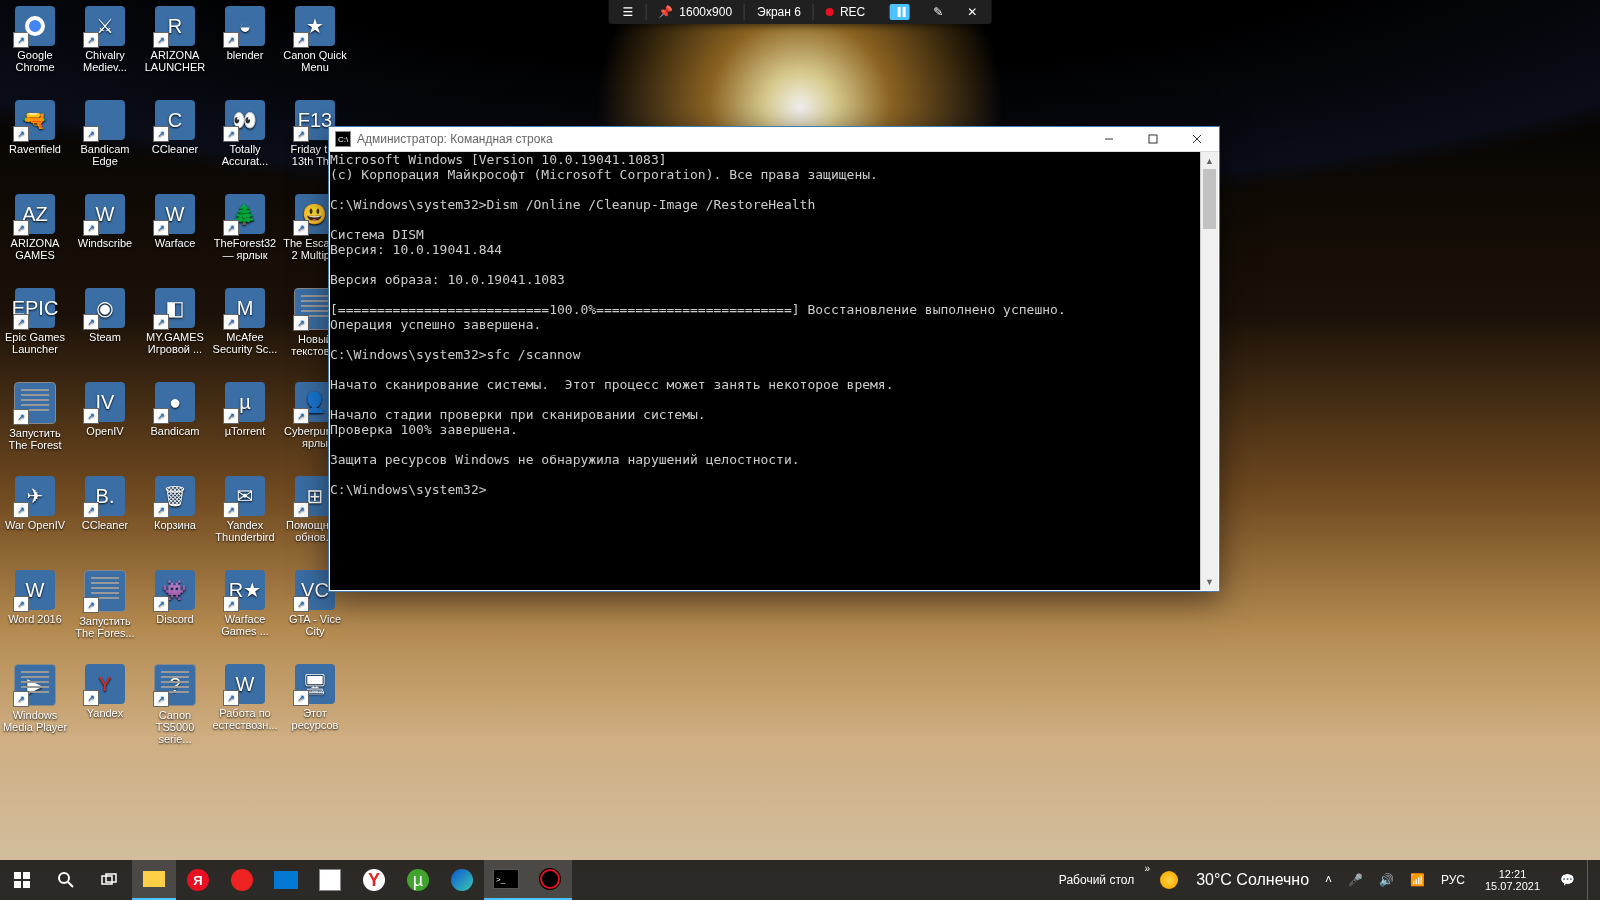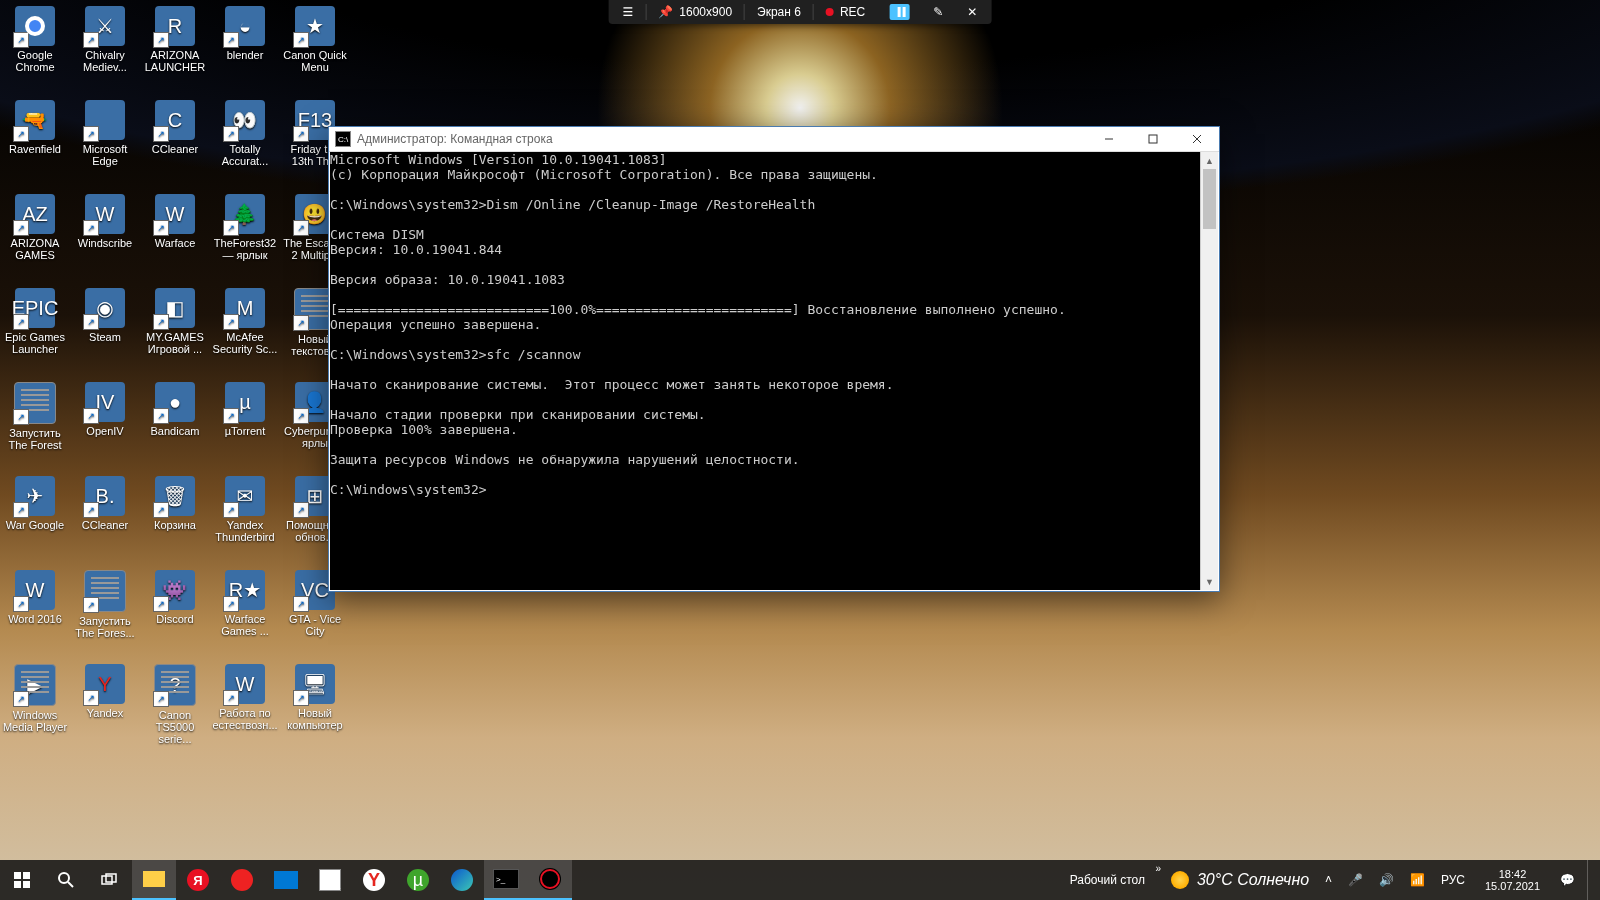--- a/index.html
+++ b/index.html
@@ -57,21 +57,21 @@
   }
   #taskbar .tb{width:44px;height:40px;display:flex;align-items:center;justify-content:center;font-size:18px;cursor:pointer;}
   #taskbar .tb.active{background:rgba(255,255,255,0.15); border-bottom:2px solid #4cc2ff; height:38px;}
   #taskbar .spacer{flex:1;}
   #tray{display:flex;align-items:center;font-size:12px;gap:8px;padding-right:6px;height:40px;}
   #tray .tt{padding:0 4px;cursor:pointer;}
   #tray .clock{text-align:center;font-size:11px;line-height:12px;padding:0 8px;}
   #tray .show-desktop{width:6px;height:40px;border-left:1px solid rgba(255,255,255,0.25);}
   #tasklabel{font-size:12px;color:#fff;padding-right:14px;position:relative;}
   #tasklabel .chev{position:absolute;top:-10px;right:-2px;font-size:10px;color:#fff;}
-  .weather{display:flex;gap:8px;padding:0 12px;font-style:italic;}
+  .weather{display:flex;gap:18px;padding:0 12px;}
   .weather .sun{width:18px;height:18px;background:radial-gradient(circle,#ffd34e 0%,#ffae00 70%);border-radius:50%;}
   
   .c-chrome{background:conic-gradient(#ea4335 0 120deg,#4caf50 120deg 240deg,#fbbc05 240deg 360deg);border-radius:50%;}
   .c-chrome::after{content:"";position:absolute;inset:10px;background:#4285f4;border:4px solid #fff;border-radius:50%;}
   .c-black{background:#1a1a1a;}
   .c-orange{background:#eb5b0c;}
   .c-dark{background:#2b2b2b;}
   .c-edge{background:linear-gradient(135deg,#0b57cf,#3cc8b4);border-radius:50%;}
   .c-cclean{background:#d82a2a;}
   .c-blue{background:#2e7bd6;}
@@ -125,41 +125,41 @@
           <span class="lbl">Epic Games Launcher</span>
         </div>
         <div class="di">
           <div class="ic c-file">
             <div class="lnk">↗</div>
           </div>
           <span class="lbl">Запустить The Forest</span>
         </div>
         <div class="di">
           <div class="ic c-black">✈<div class="lnk">↗</div></div>
-          <span class="lbl">War Google</span>
+          <span class="lbl">War OpenIV</span>
         </div>
         <div class="di">
           <div class="ic c-word">W<div class="lnk">↗</div></div>
           <span class="lbl">Word 2016</span>
         </div>
         <div class="di">
           <div class="ic c-file">▶<div class="lnk">↗</div></div>
           <span class="lbl">Windows Media Player</span>
         </div>
       </div>
       <div style="display: flex; flex-direction: column; width: 70px;">
         <div class="di">
           <div class="ic c-black">⚔<div class="lnk">↗</div></div>
           <span class="lbl">Chivalry Mediev...</span>
         </div>
         <div class="di">
           <div class="ic c-edge">
             <div class="lnk">↗</div>
           </div>
-          <span class="lbl">Microsoft Edge</span>
+          <span class="lbl">Bandicam Edge</span>
         </div>
         <div class="di">
           <div class="ic c-blue">W<div class="lnk">↗</div></div>
           <span class="lbl">Windscribe</span>
         </div>
         <div class="di">
           <div class="ic c-steam">◉<div class="lnk">↗</div></div>
           <span class="lbl">Steam</span>
         </div>
         <div class="di">
@@ -275,21 +275,21 @@
         <div class="di">
           <div class="ic c-blue">⊞<div class="lnk">↗</div></div>
           <span class="lbl">Помощн по обнов...</span>
         </div>
         <div class="di">
           <div class="ic c-pink">VC<div class="lnk">↗</div></div>
           <span class="lbl">GTA - Vice City</span>
         </div>
         <div class="di">
           <div class="ic c-pc">🖥<div class="lnk">↗</div></div>
-          <span class="lbl">Новый компьютер</span>
+          <span class="lbl">Этот ресурсов</span>
         </div>
       </div>
     </div>
 
   <div id="recbar">
     <div class="seg btn">☰</div>
     <div class="sep"></div>
     <div class="seg">
       <span class="pin">📌</span>
       <span>1600x900</span>
@@ -427,21 +427,21 @@
       <span>30°C  Солнечно</span>
     </div>
 
     <div id="tray">
       <span class="tt">˄</span>
       <span class="tt">🎤</span>
       <span class="tt">🔊</span>
       <span class="tt">📶</span>
       <span class="tt">РУС</span>
       <div class="clock">
-        <div>18:42</div>
+        <div>12:21</div>
         <div>15.07.2021</div>
       </div>
       <span class="tt">💬</span>
       <div class="show-desktop"></div>
     </div>
   </div>
 
 </div>
 
 </body></html>

